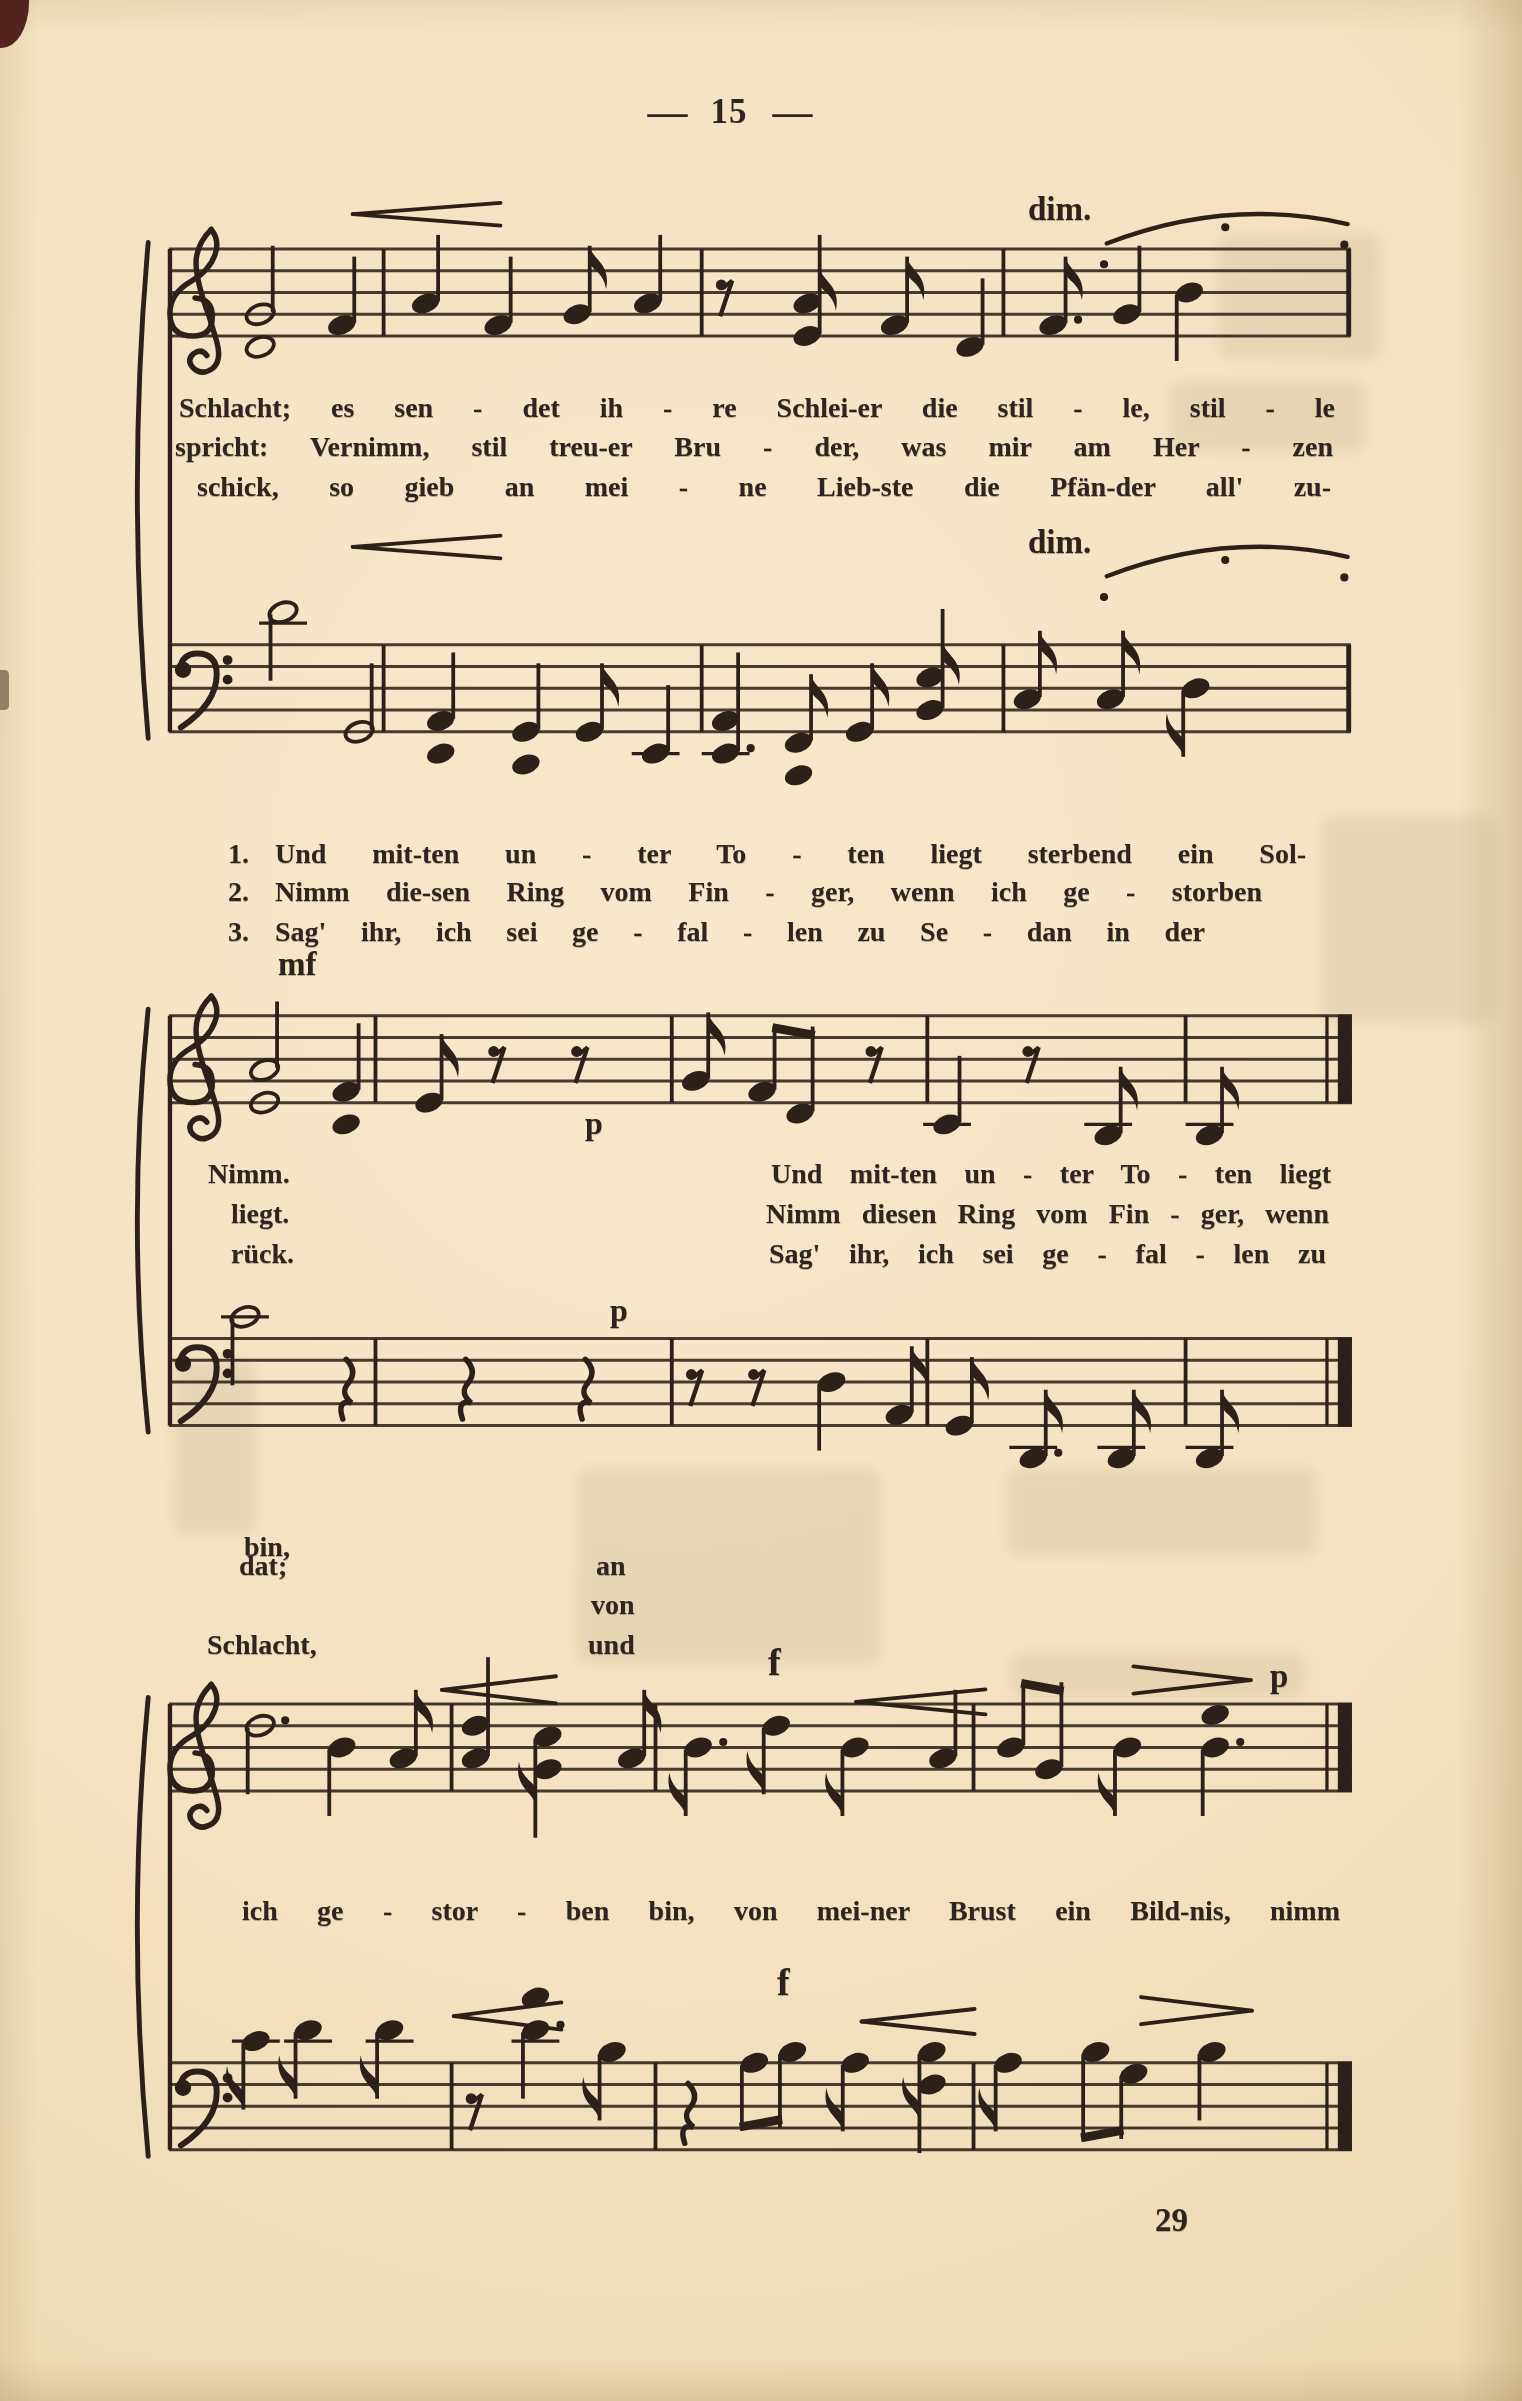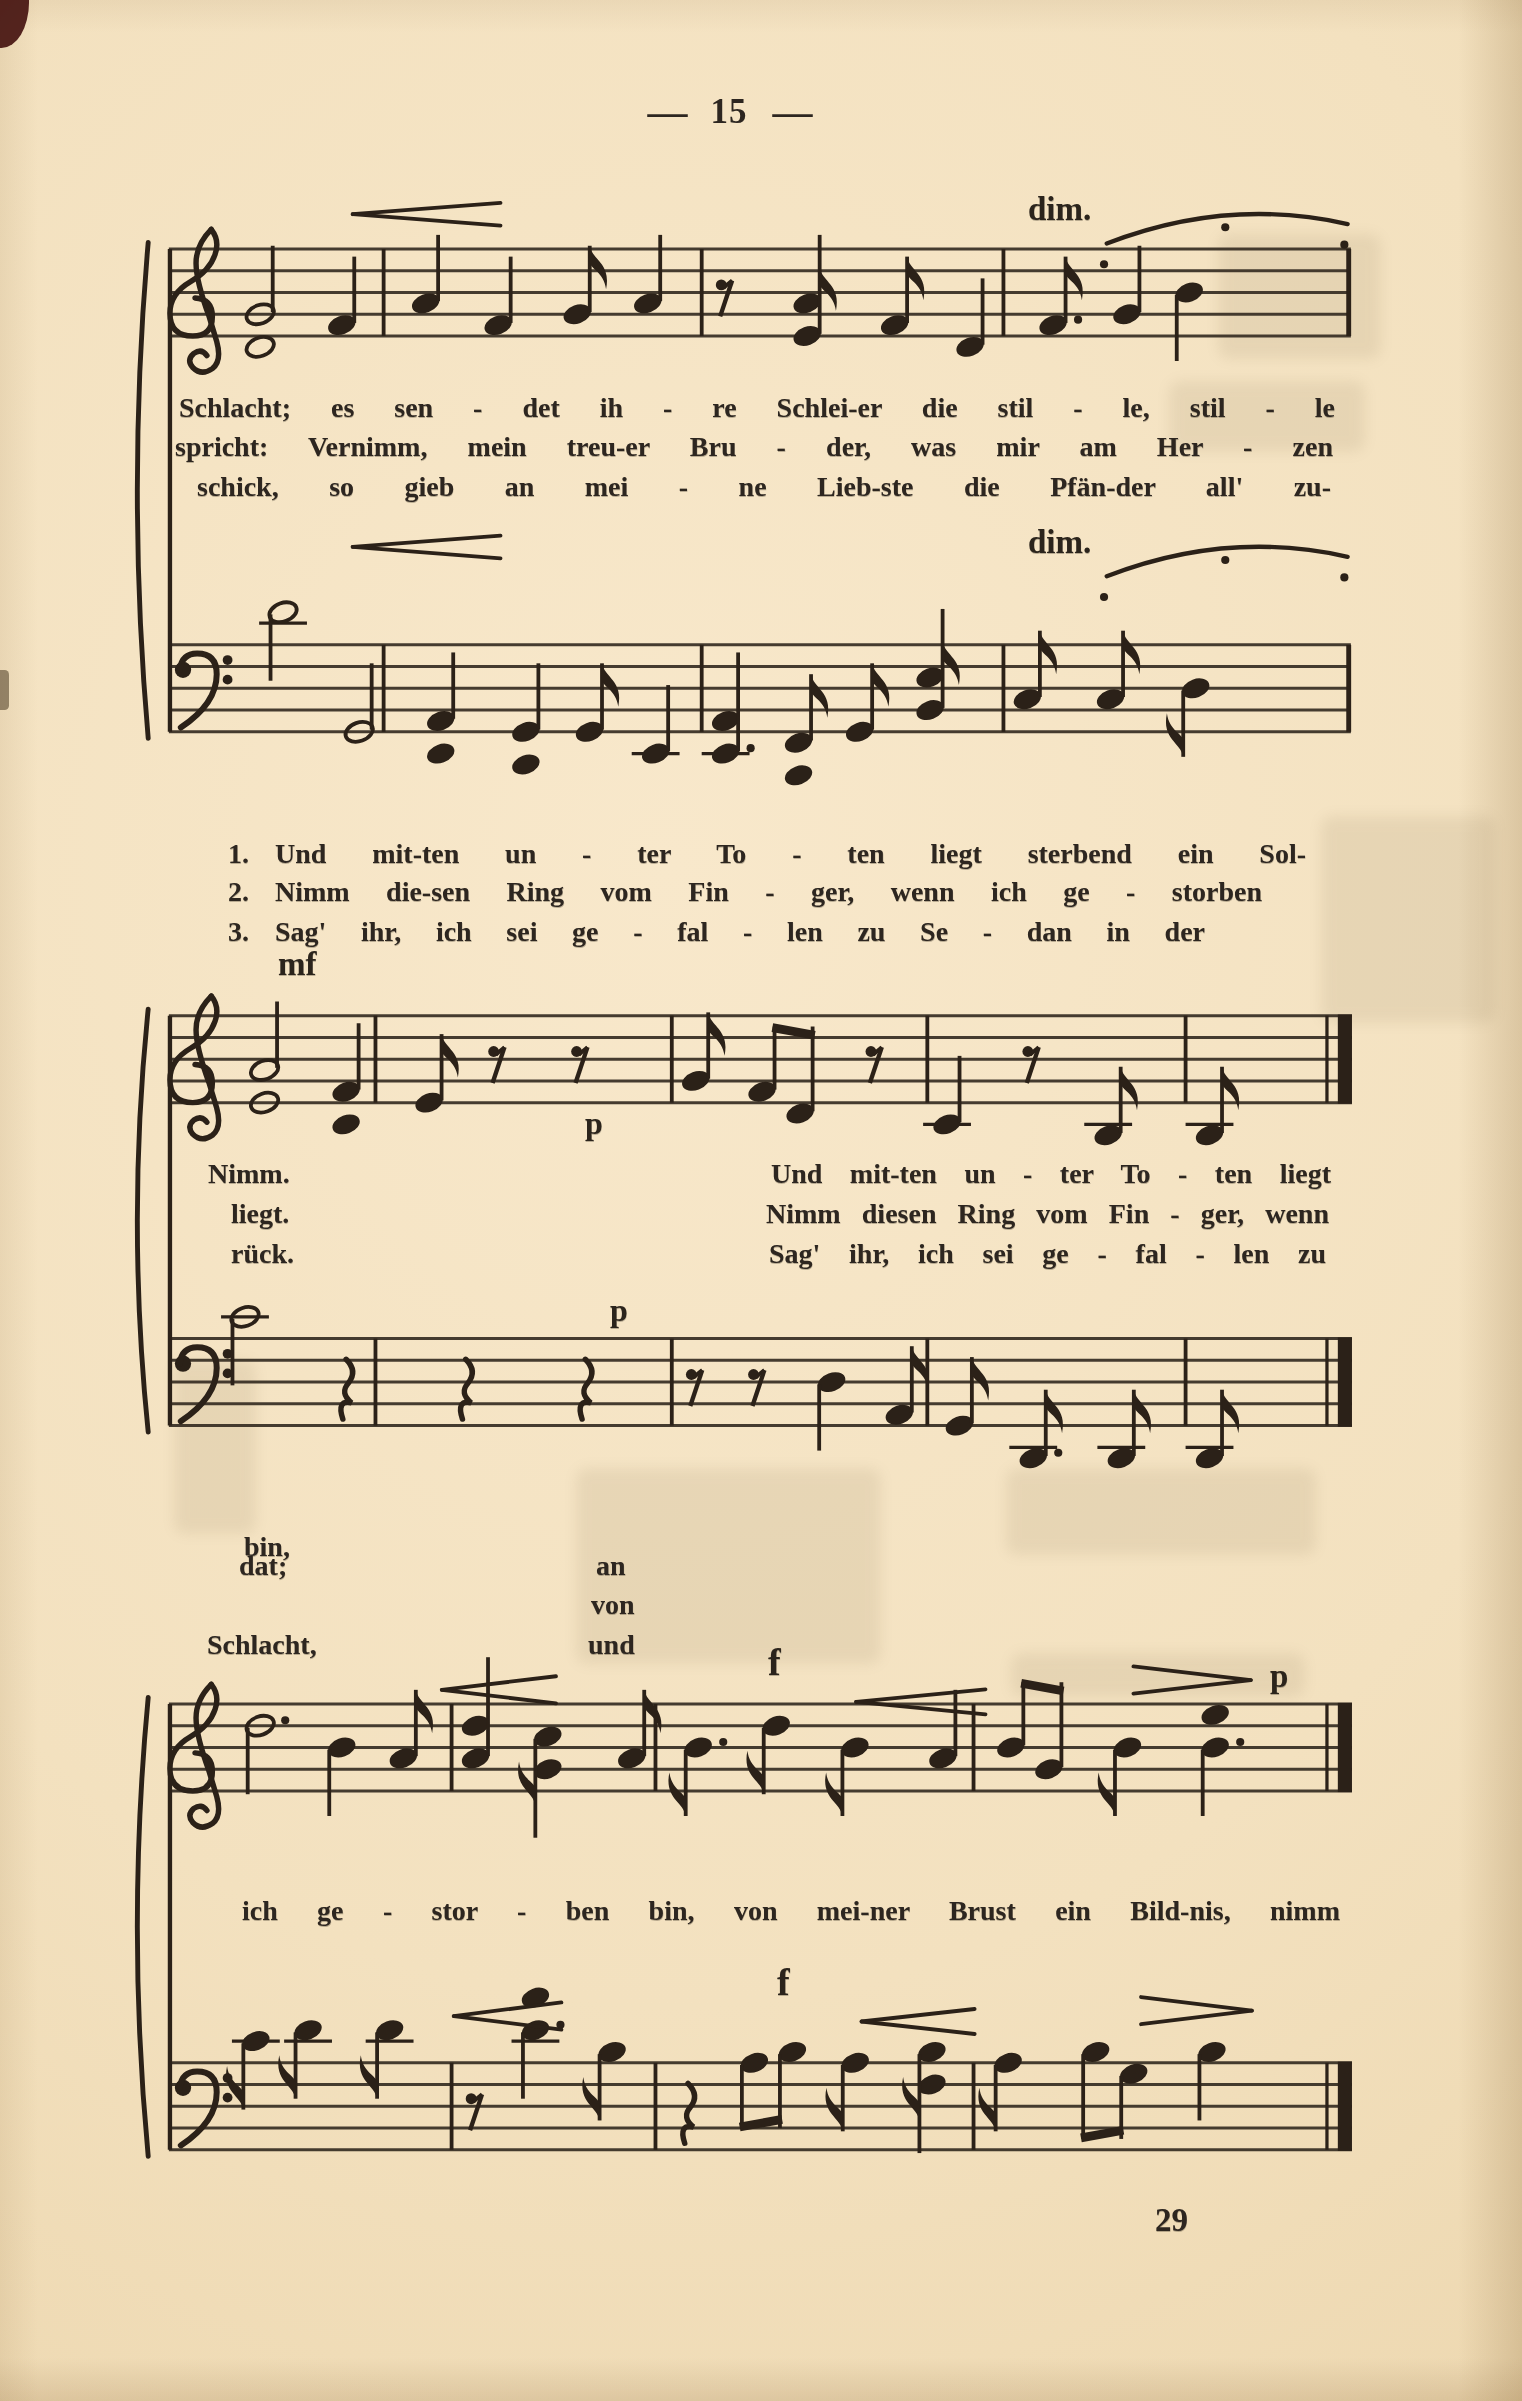--- a/index.html
+++ b/index.html
@@ -452,21 +452,21 @@
   <div class="dyn" style="left:1028px;top:191px;font-size:33px">dim.</div>
   <div class="dyn" style="left:1028px;top:524px;font-size:33px">dim.</div>
   <div class="dyn" style="left:278px;top:946px;font-size:33px">mf</div>
   <div class="dyn" style="left:585px;top:1105px;font-size:32px">p</div>
   <div class="dyn" style="left:610px;top:1292px;font-size:32px">p</div>
   <div class="dyn" style="left:768px;top:1640px;font-size:38px">f</div>
   <div class="dyn" style="left:1270px;top:1658px;font-size:33px">p</div>
   <div class="dyn" style="left:777px;top:1960px;font-size:38px">f</div>
 
   <div class="lyr" style="left:179px;top:393px;width:1156px">Schlacht; es sen - det ih - re Schlei-er die stil - le, stil - le</div>
-  <div class="lyr" style="left:175px;top:432px;width:1158px">spricht: Vernimm, mein treu-er Bru - der, was mir am Her - zen</div>
+  <div class="lyr" style="left:175px;top:432px;width:1158px">spricht: Vernimm, stil treu-er Bru - der, was mir am Her - zen</div>
   <div class="lyr" style="left:197px;top:472px;width:1134px">schick, so gieb an mei - ne Lieb-ste die Pfän-der all' zu-</div>
 
   <div class="vnum" style="left:228px;top:839px">1.</div>
   <div class="lyr" style="left:275px;top:839px;width:1031px">Und mit-ten un - ter To - ten liegt sterbend ein Sol-</div>
   <div class="vnum" style="left:228px;top:877px">2.</div>
   <div class="lyr" style="left:275px;top:877px;width:987px">Nimm die-sen Ring vom Fin - ger, wenn ich ge - storben</div>
   <div class="vnum" style="left:228px;top:917px">3.</div>
   <div class="lyr" style="left:275px;top:917px;width:930px">Sag' ihr, ich sei ge - fal - len zu Se - dan in der</div>
 
   <div class="word" style="left:208px;top:1159px">Nimm.</div>

